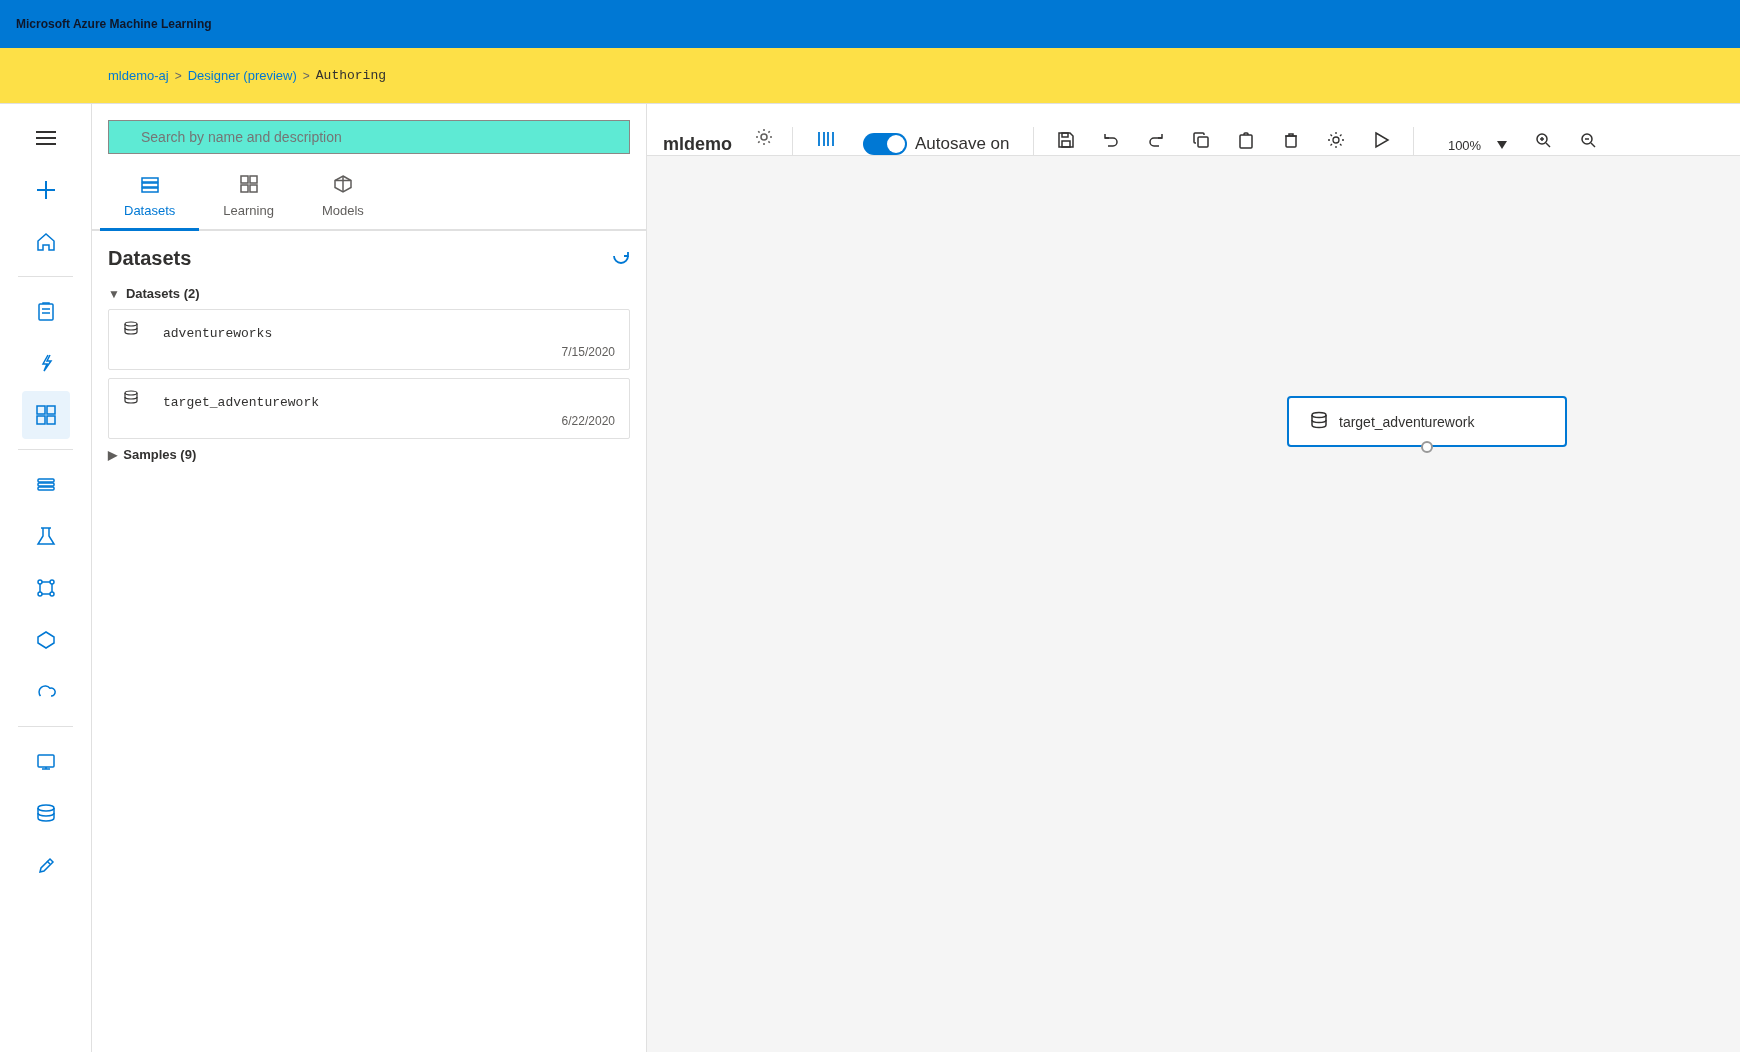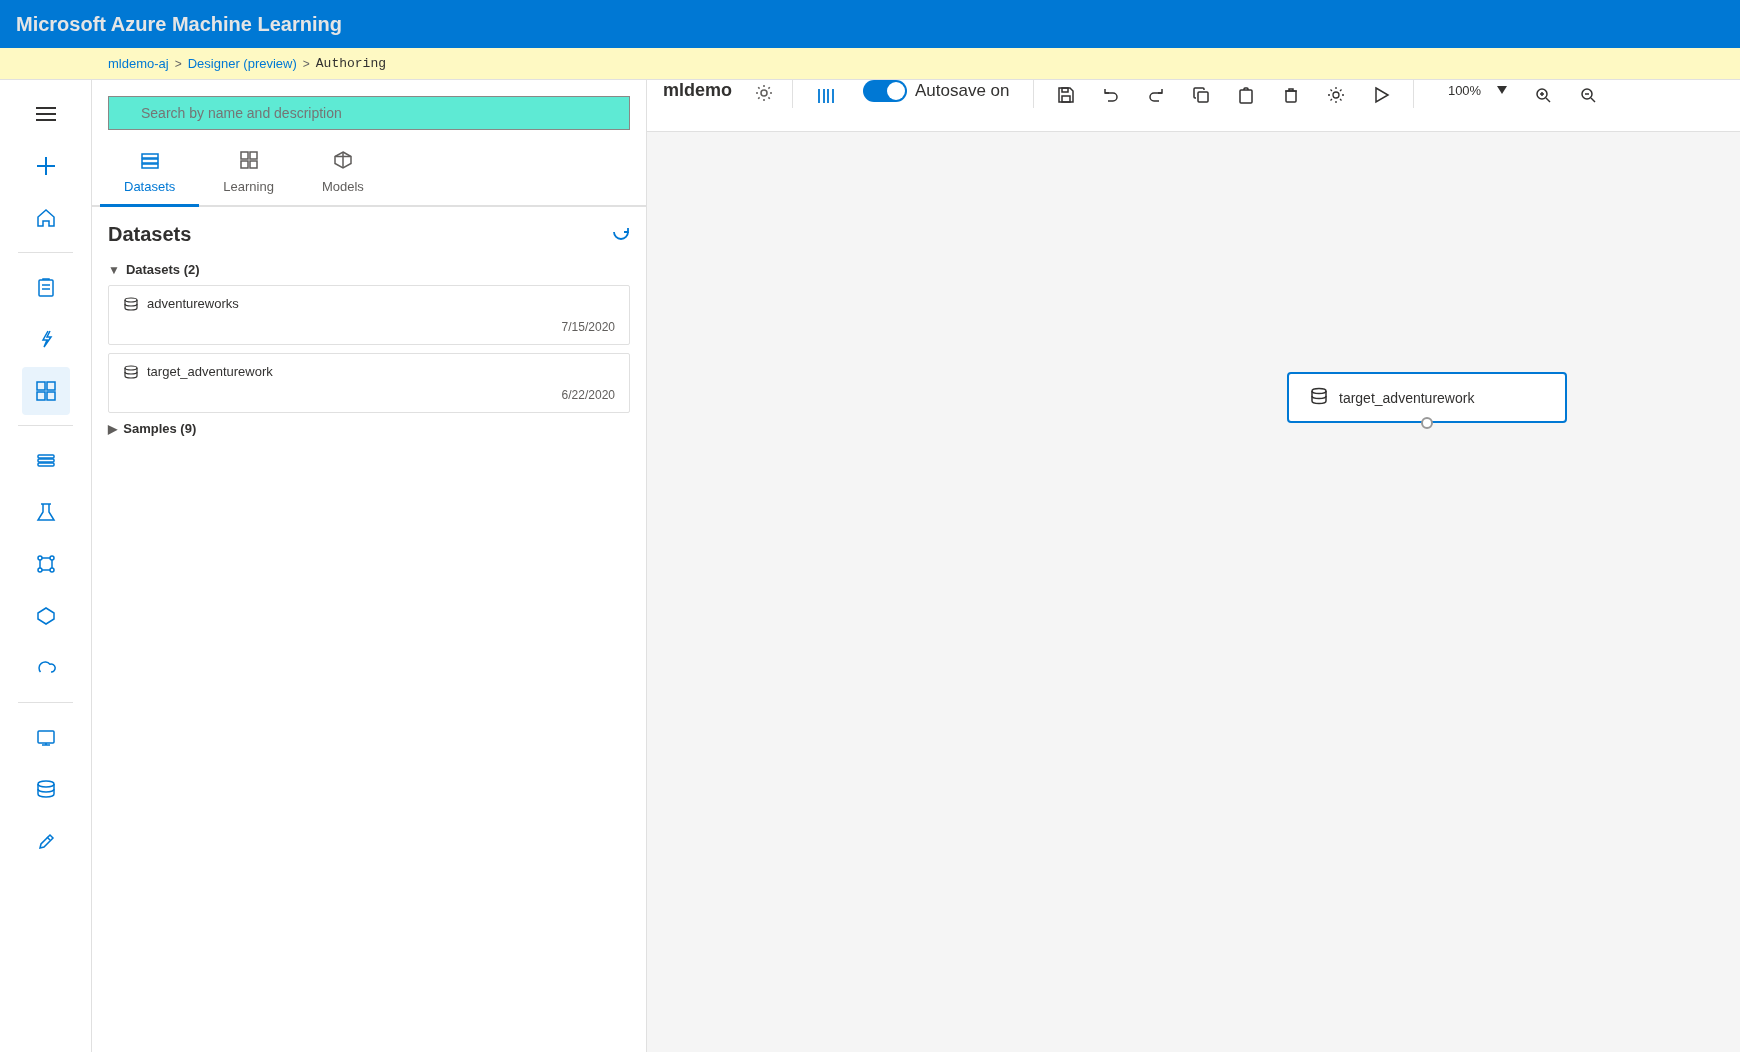--- a/index.html
+++ b/index.html
@@ -1,34 +1,34 @@
 <!DOCTYPE html>
 <html><head>
   <meta charset="utf-8">
   <style>
     * { box-sizing: border-box; margin: 0; padding: 0; }
     body { font-family: 'Segoe UI', Arial, sans-serif; font-size: 14px; background: #f5f5f5; display: flex; flex-direction: column; height: 1052px; width: 1740px; overflow: hidden; }
 
     
     #top-bar {
       background: #0078d4;
-      color: #e5e5e5;
+      color: #0f172a;
       height: 48px;
       display: flex;
       align-items: center;
       padding: 0 16px;
-      font-size: 20px;
+      font-size: 12px;
       font-weight: 600;
       flex-shrink: 0;
     }
 
     
     #breadcrumb-bar {
-      background: #fef9c3;
-      height: 32px;
+      background: #fde047;
+      height: 56px;
       display: flex;
       align-items: center;
       padding: 0 16px 0 108px;
       border-bottom: 1px solid #e0e0e0;
       flex-shrink: 0;
     }
     .breadcrumb-link {
       color: #0078d4;
       font-size: 13px;
       cursor: pointer;
@@ -184,22 +184,23 @@
       border: 1px solid #e0e0e0;
       border-radius: 2px;
       padding: 10px 14px;
       margin-bottom: 8px;
       cursor: pointer;
       display: flex;
       flex-direction: column;
     }
     .dataset-item-row {
       display: flex;
-      align-items: flex-start;
-      gap: 8px;
+      align-items: flex-end;
+      gap: 24px;
+      font-family: Liberation Mono, monospace;
     }
     .dataset-name {
       font-size: 13px;
       color: #323130;
     }
     .dataset-date {
       font-size: 12px;
       color: #605e5c;
       text-align: right;
       margin-top: 4px;
@@ -229,21 +230,21 @@
       flex-direction: column;
       background: #f5f5f5;
     }
 
     
     #canvas-toolbar {
       background: white;
       border-bottom: 1px solid #e0e0e0;
       height: 52px;
       display: flex;
-      align-items: flex-start;
+      align-items: flex-end;
       padding: 0 16px;
       gap: 11px;
       flex-shrink: 0;
     }
     .canvas-title {
       font-size: 18px;
       font-weight: 600;
       color: #323130;
       margin-right: 8px;
     }

